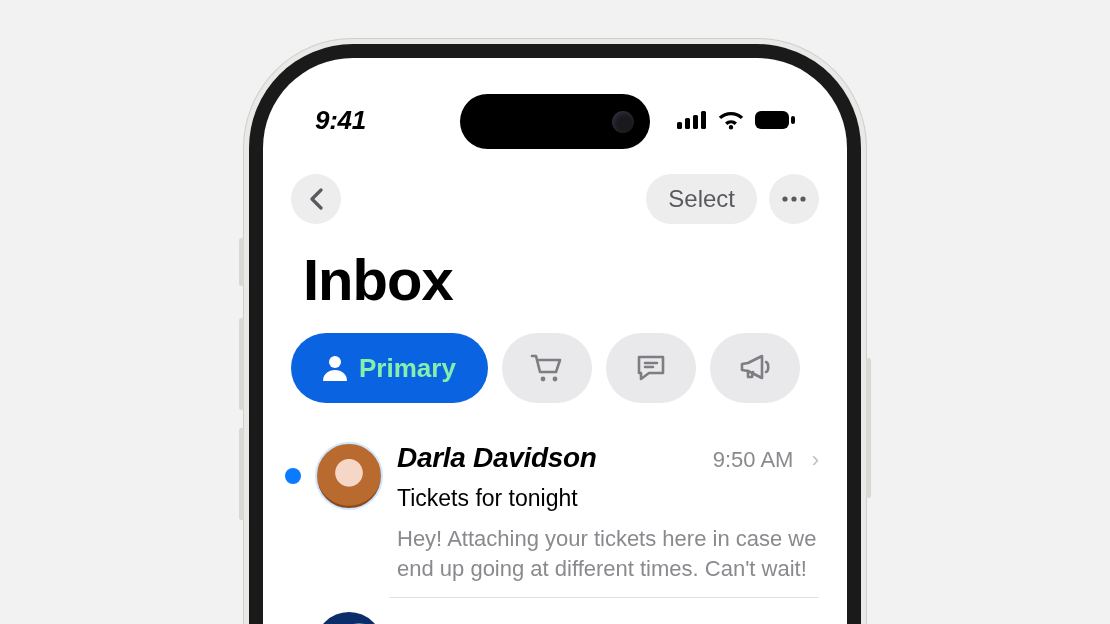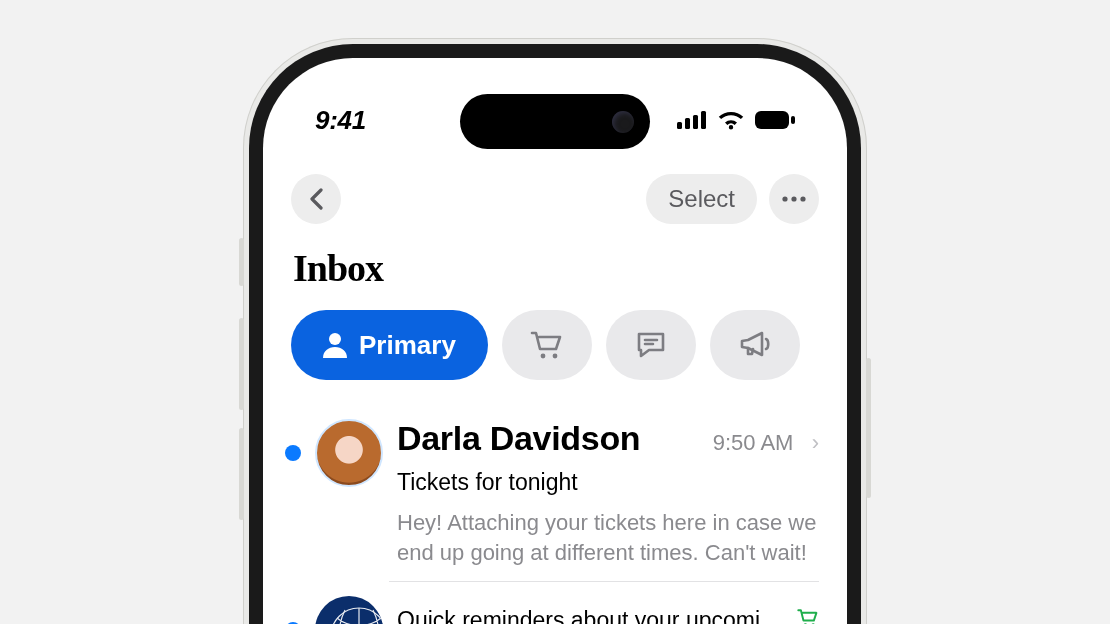--- a/index.html
+++ b/index.html
@@ -21,38 +21,38 @@
 
   .content { padding:116px 28px 0 28px; }
 
   .nav { display:flex; justify-content:space-between; align-items:center; margin-bottom:22px; }
   .nav-left, .nav-right { display:flex; gap:12px; }
   .pill-btn { background:#ededed; border:none; border-radius:40px; height:50px; display:flex; align-items:center; justify-content:center; color:#5a5a5e; font-size:24px; cursor:pointer; }
   .back-btn { width:50px; }
   .select-btn { padding:0 22px; font-weight:500; }
   .more-btn { width:50px; font-size:22px; letter-spacing:2px; }
 
-  .title { font-size:38px; font-weight:800; letter-spacing:-1px; margin:12px 0 20px 2px;font-family:Liberation Serif, serif; }
+  .title { font-size:58px; font-weight:800; letter-spacing:-1px; margin:12px 0 20px 12px; }
 
   .cats { display:flex; gap:14px; margin-bottom:24px; }
   .cat  { height:70px; border-radius:35px; border:none; display:flex; align-items:center; justify-content:center; cursor:pointer; }
-  .cat-primary { background:#0a63e0; color:#ffffff; padding:15px 32px; font-size:26px; font-weight:600; gap:12px; }
+  .cat-primary { background:#0a63e0; color:#86efac; padding:15px 32px; font-size:26px; font-weight:600; gap:12px; }
   .cat-icon { width:90px; background:#e9e9eb; color:#7d7d82; }
   .cat svg { display:block; }
 
   .list { margin-top:12px; }
   .row { display:flex; align-items:flex-start; padding:14px 0 14px 0; border-top:1px solid transparent; position:relative; }
   .row + .row { border-top:1px solid #e2e2e4; margin-left:98px; padding-left:0; }
   .unread-dot { width:16px; height:16px; background:#0a7aff; border-radius:50%; flex:0 0 16px; margin:26px 14px 0 -6px; }
   .avatar { width:68px; height:68px; border-radius:50%; flex:0 0 68px; margin-right:14px; background:#dfeaf5; display:flex; align-items:center; justify-content:center; overflow:hidden; }
   .avatar.ua { background:#0b2e6b; }
   .avatar.darla{ background:radial-gradient(circle at 50% 45%,#f6d6c6 0 28%,#b96a2e 30% 68%,#8b4a1e 70% 100%); border:2px solid #cfe6ff;}
   .msg { flex:1; min-width:0; }
   .msg-row1 { display:flex; justify-content:space-between; align-items:baseline; gap:10px; }
-  .sender { font-size:34px; font-weight:700; letter-spacing:-.3px; white-space:nowrap; overflow:hidden; text-overflow:ellipsis; }
+  .sender { font-size:28px; font-weight:700; letter-spacing:-.3px; white-space:nowrap; overflow:hidden; text-overflow:ellipsis;font-style:italic; }
   .time   { color:#8a8a8e; font-size:22px; white-space:nowrap; }
   .chev   { color:#c0c0c4; margin-left:6px; }
   .subject{ font-size:23px; margin-top:11px; display:flex; align-items:center; gap:10px; }
   .subject-text{ white-space:nowrap; overflow:hidden; text-overflow:ellipsis; flex:1; }
   .preview{ font-size:22px; color:#8a8a8e; line-height:1.35; margin-top:12px; }
   .shop-badge{ color:#1fae4c; flex:0 0 auto; }
 
   .row2-wrap { display:flex; align-items:flex-start; }
   .row2-wrap .unread-dot{ margin-left:-104px; }
 </style>

